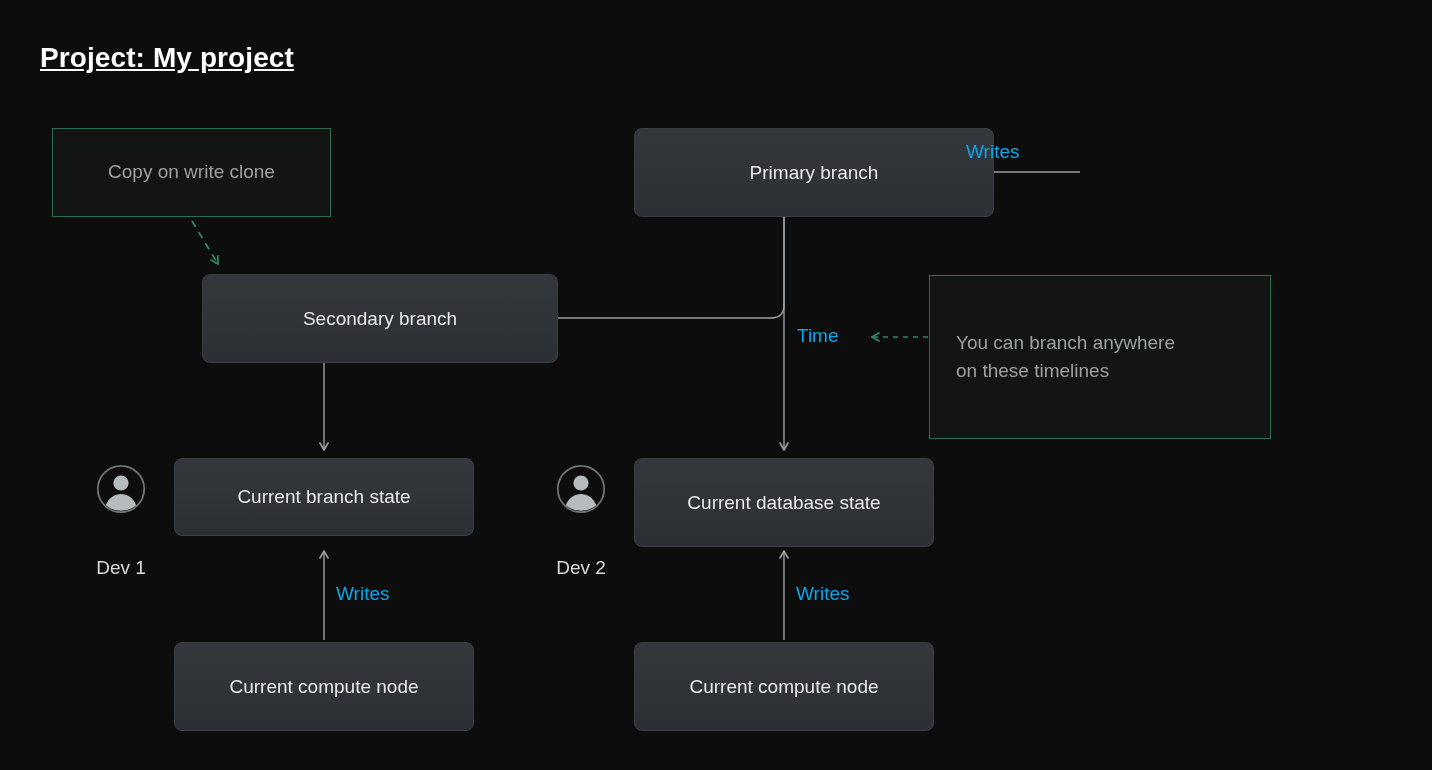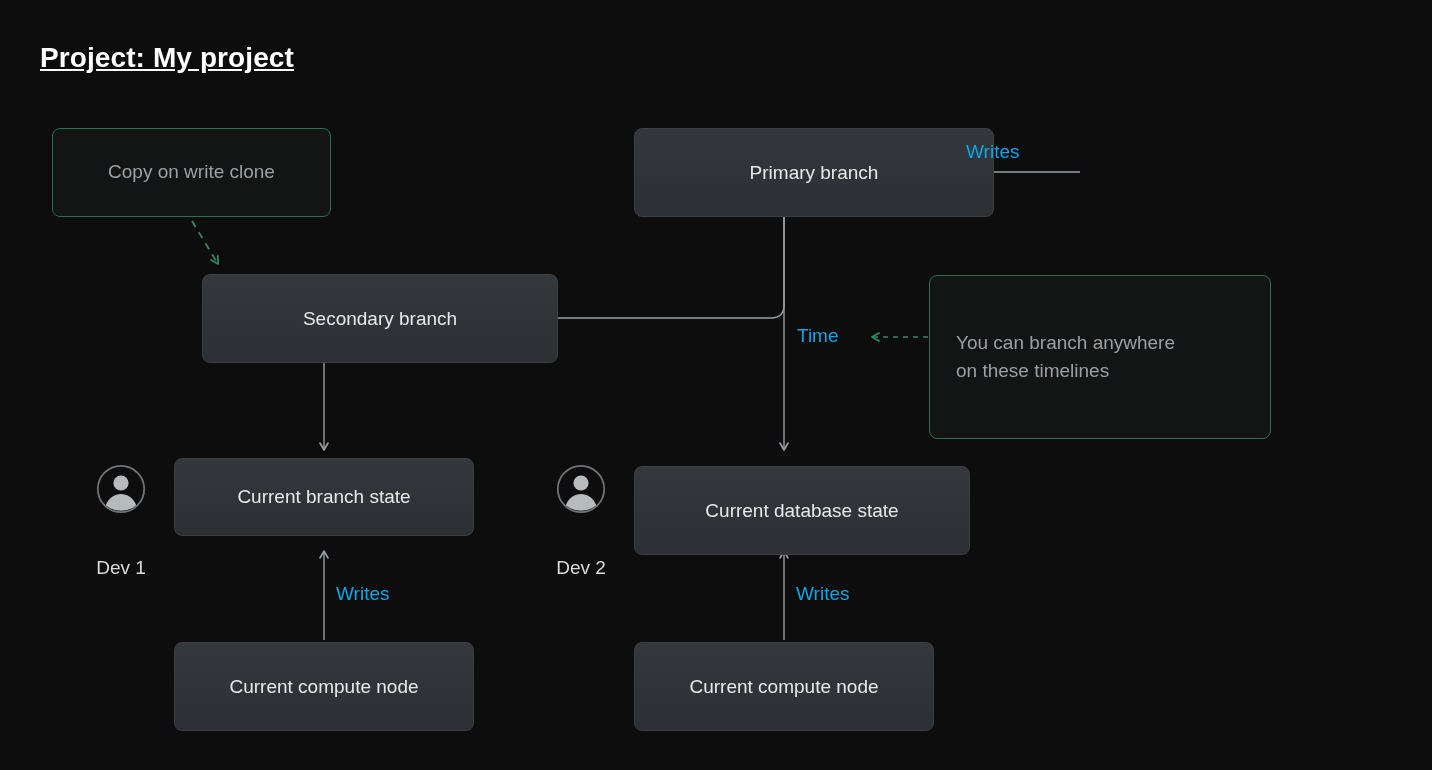--- a/index.html
+++ b/index.html
@@ -28,21 +28,21 @@
     background:linear-gradient(180deg,#34383d 0%,#2c3035 100%);
     border:1px solid #3a3f44;
     text-align:center;
     padding:0 14px;
     white-space:nowrap;
   }
 
   
   .note {
     position:absolute;
-    border-radius:8px;
+    border-radius:0;
     border:1px solid #2c6f51;
     background:#121513;
     color:#9aa0a4;
     font-size:19px;
     display:flex; align-items:center;
     padding:0 26px;
     line-height:1.48;
   }
   .note.center { justify-content:center; }
 
@@ -110,21 +110,21 @@
     <div>
       <div>You can branch anywhere</div>
       <div>on these timelines</div>
     </div>
   </div>
 
   <div class="node" style="left:174px; top:458px; width:300px; height:78px;">
     <span>Current branch state</span>
   </div>
 
-  <div class="node" style="left:634px; top:458px; width:336px; height:89px;margin-top:8px;">
+  <div class="node" style="left:634px; top:458px; width:300px; height:89px;">
     <span>Current database state</span>
   </div>
 
   <div class="node" style="left:174px; top:642px; width:300px; height:89px;">
     <span>Current compute node</span>
   </div>
 
   <div class="node" style="left:634px; top:642px; width:300px; height:89px;">
     <span>Current compute node</span>
   </div>

